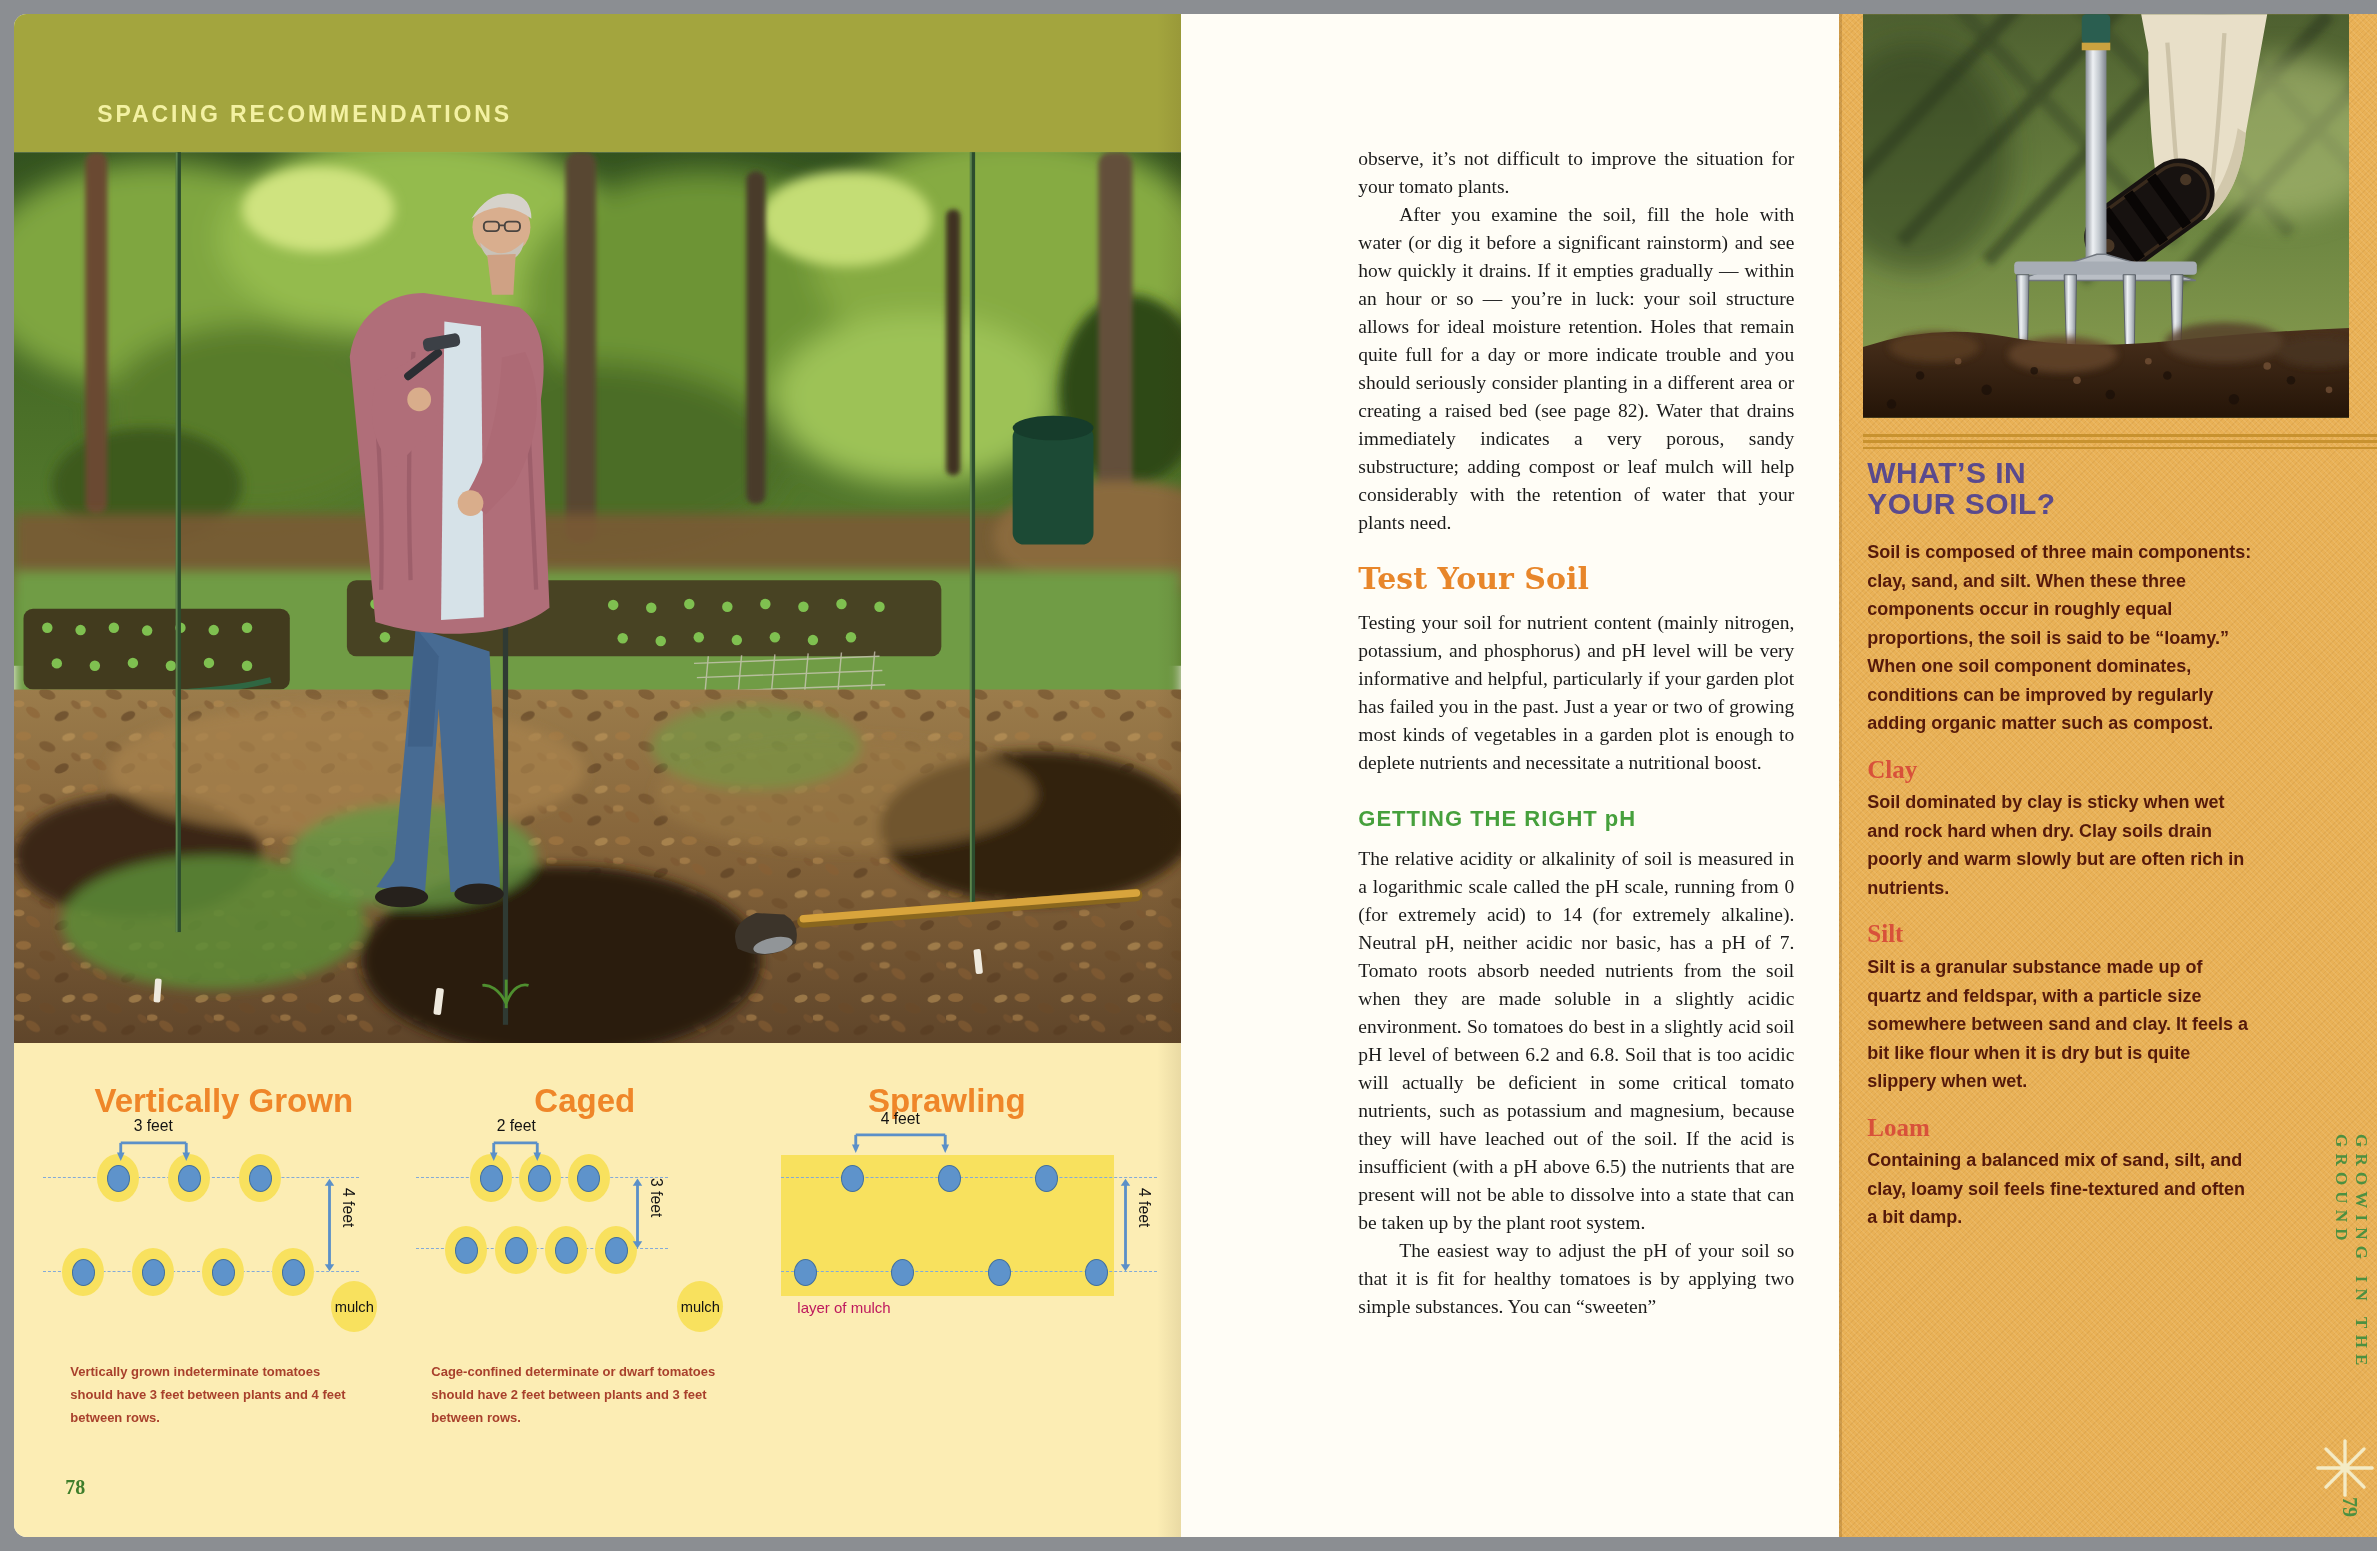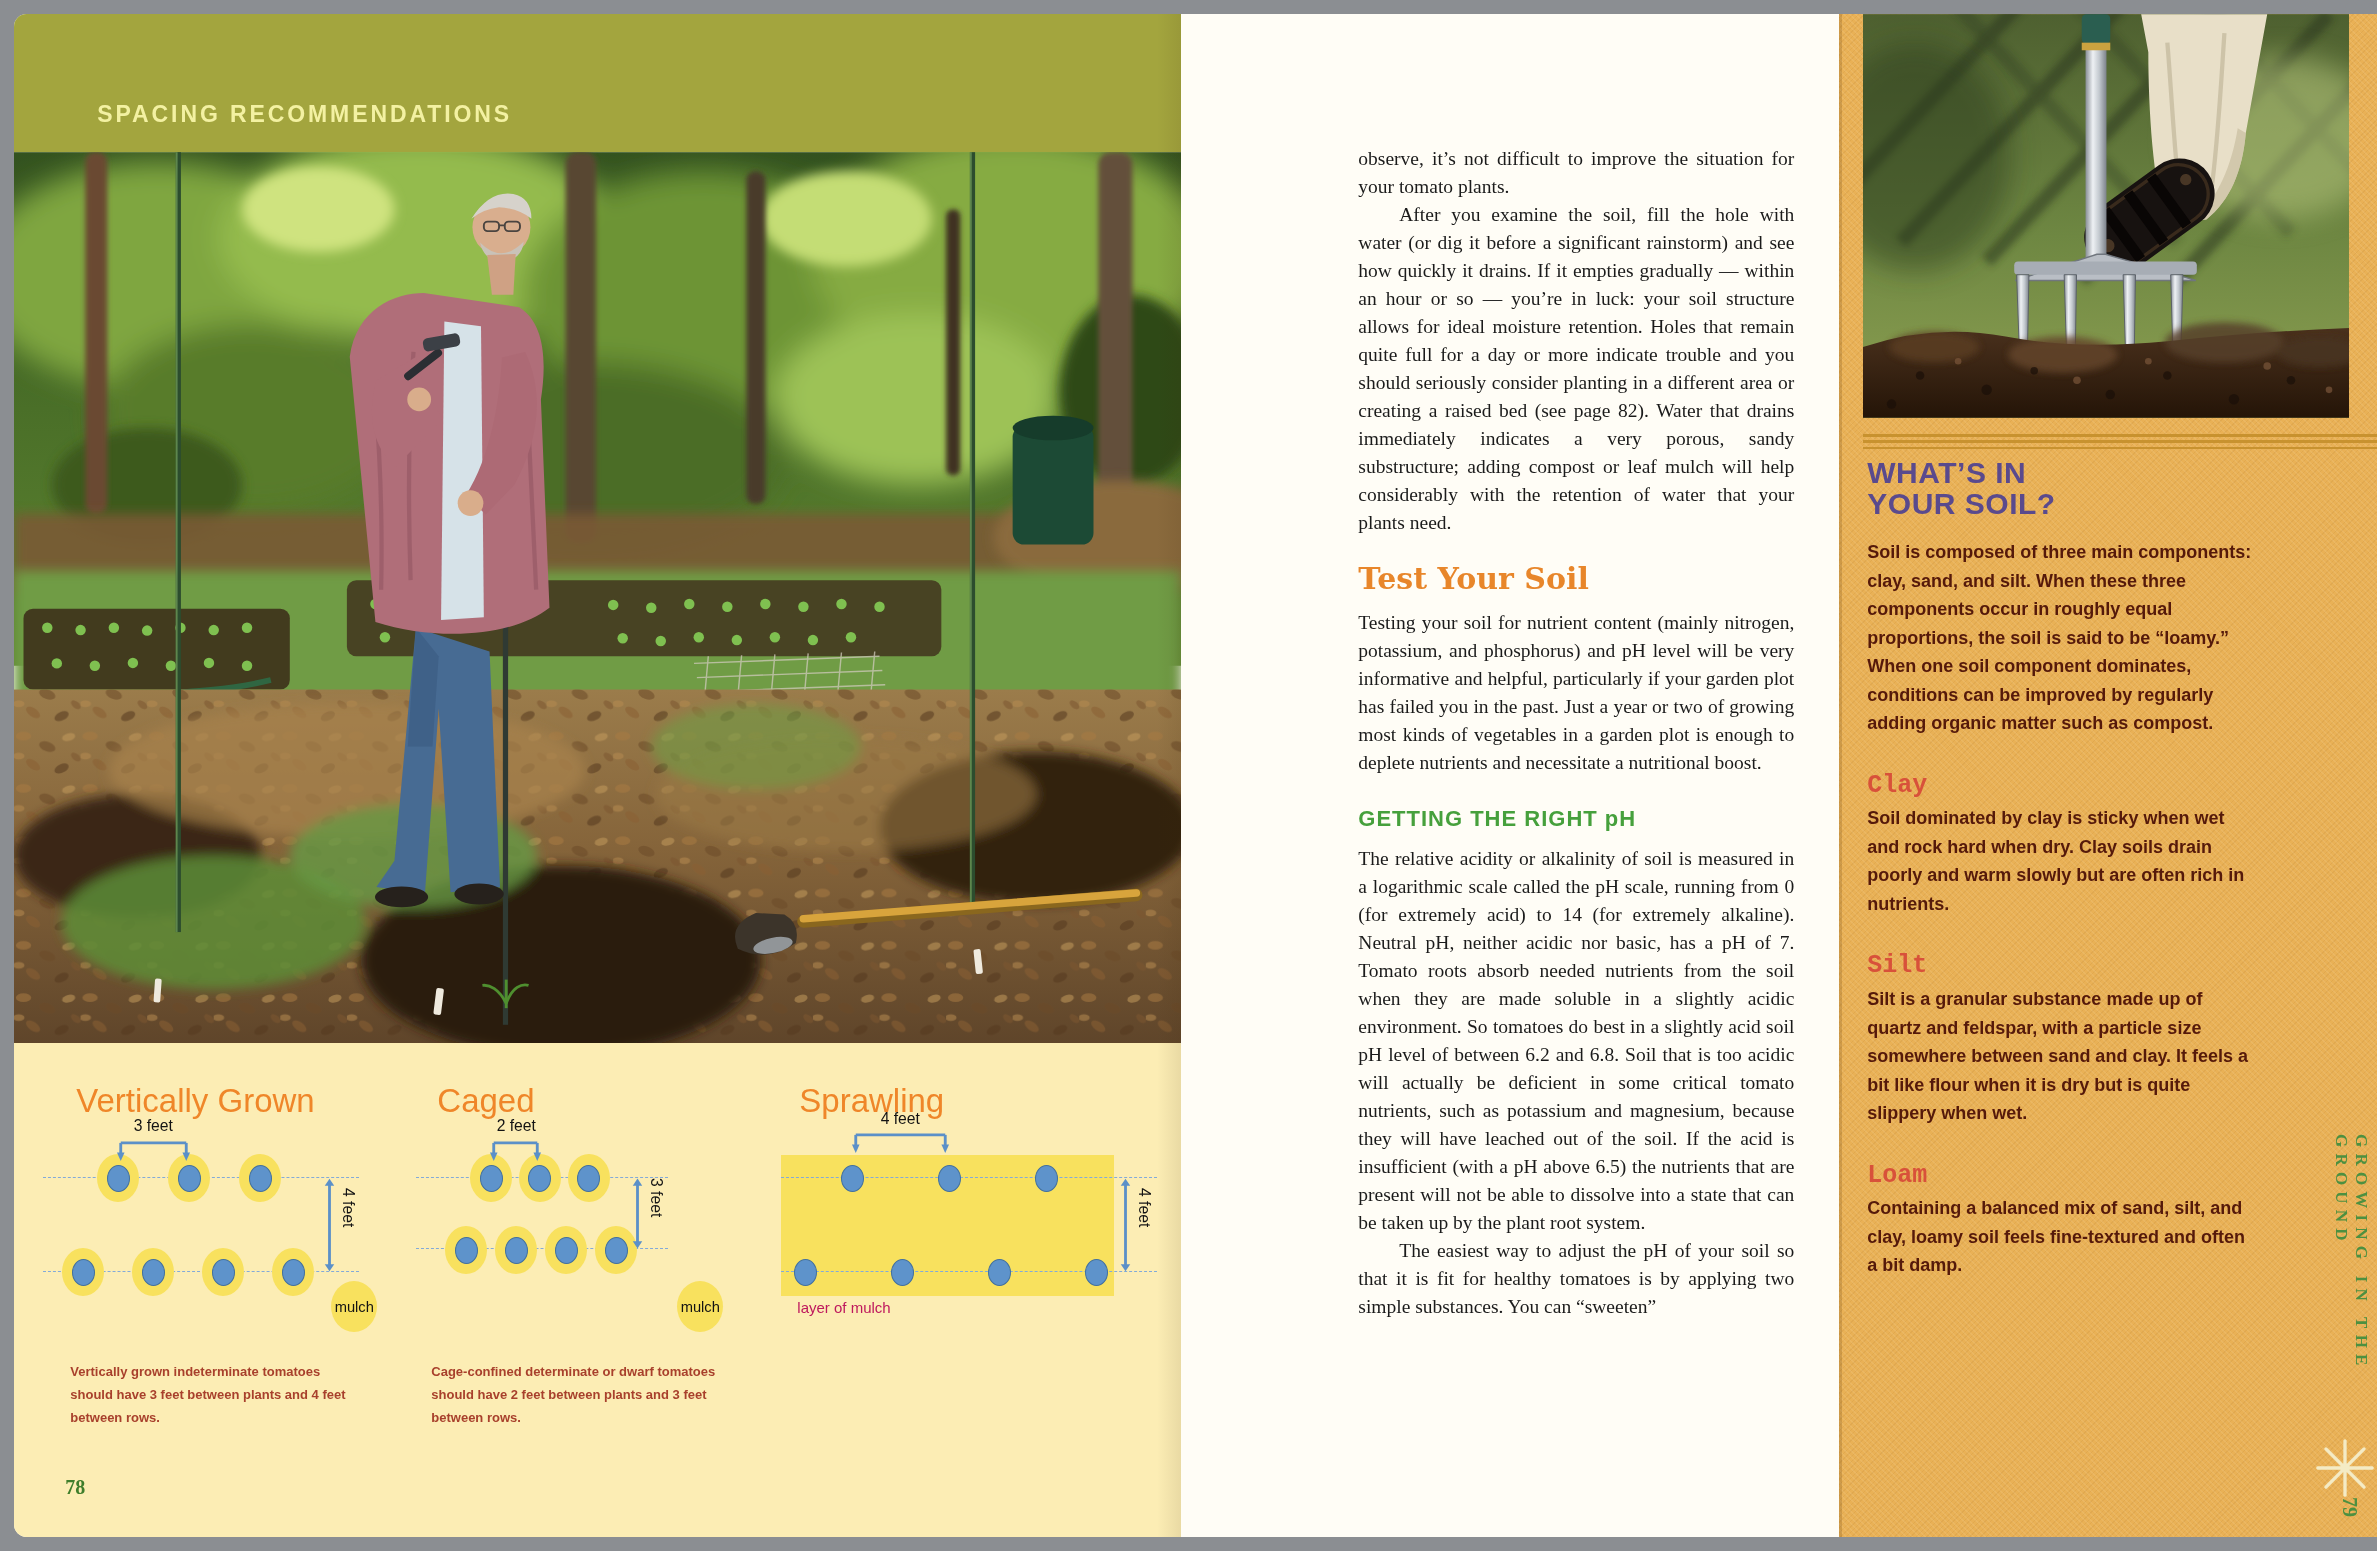--- a/index.html
+++ b/index.html
@@ -14,22 +14,22 @@
   .band-title { position:absolute; left:83px; top:87px; font-weight:bold; font-size:23px;
                 letter-spacing:2.9px; color:#f3f1a2; }
 
   .photo-left { position:absolute; left:0; top:138px; width:1167px; height:892px; overflow:hidden; }
   .cream { position:absolute; left:0; top:1029px; width:1167px; height:494px; background:#fcedb4; }
 
   .gutter { position:absolute; left:1143px; top:0; width:48px; height:1523px;
             background:linear-gradient(90deg, rgba(60,40,10,0) 0%, rgba(60,40,10,0.10) 52%, rgba(60,40,10,0) 100%); pointer-events:none; }
 
   
-  .dg-title { position:absolute; top:1069px; width:295px; 
-              font-size:33px; line-height:36px; font-weight:400; color:#ef8629; }
+  .dg-title { position:absolute; top:1069px; width:295px; text-align:center;
+              font-size:33px; line-height:36px; font-weight:700; color:#ef8629; }
   .t1{left:62px}.t2{left:423px}.t3{left:785px}
 
   
   .rowline { position:absolute; height:0; border-top:1.4px dashed #82aad9; }
   .rl1a{left:28.5px;top:1163px;width:316px}.rl1b{left:28.5px;top:1257px;width:316px}
   .rl2a{left:402px;top:1163px;width:252px}.rl2b{left:402px;top:1234px;width:252px}
   .rl3a{left:767px;top:1163px;width:376px}.rl3b{left:767px;top:1257px;width:376px}
 
   .sprawl-rect { position:absolute; left:767px; top:1141px; width:333px; height:141px; background:#f8e15e; }
 
@@ -85,21 +85,21 @@
   .sidebar-edge { position:absolute; left:1825px; top:0; width:2.4px; height:1523px; background:rgba(110,70,15,0.22); }
 
   .photo-fork { position:absolute; left:1849px; top:0; width:486px; height:404px; overflow:hidden; }
 
   .triple-rule { position:absolute; left:1849px; top:420px; width:547px; }
   .triple-rule .ln { height:2.4px; background:#c8922f; margin-bottom:3.8px; }
 
   .sb-text { position:absolute; left:1853px; top:443px; width:389px; }
   .sb-head { font-weight:bold; font-size:30px; line-height:31px; letter-spacing:0.5px; color:#5a4a8d; }
   .sb-intro { margin-top:19px; font-weight:bold; font-size:18px; line-height:28.5px; color:#55190a; }
-  .sb-sec h5 { margin-top:34px; font-family:Liberation Mono, monospace; font-weight:bold;
+  .sb-sec h5 { margin-top:18px; font-family:Liberation Serif, serif; font-weight:bold;
                font-size:25px; line-height:27px; color:#d8513a; }
   .sb-sec p { margin-top:5.7px; font-weight:bold; font-size:18px; line-height:28.5px; color:#55190a; }
 
   .margin-vert { position:absolute; left:2317px; top:1120px; height:314px; writing-mode:vertical-rl;
                  font-family:"Liberation Serif", serif; font-weight:600; font-size:17px;
                  letter-spacing:6.2px; color:#4d9040; }
   .star { position:absolute; left:2300px; top:1423px; width:62px; height:62px; }
   .pagenum-right { position:absolute; left:2324px; top:1483px; writing-mode:vertical-rl;
                    font-family:"Liberation Serif", serif; font-weight:bold; font-size:20px; color:#4d9040; }
 </style>

